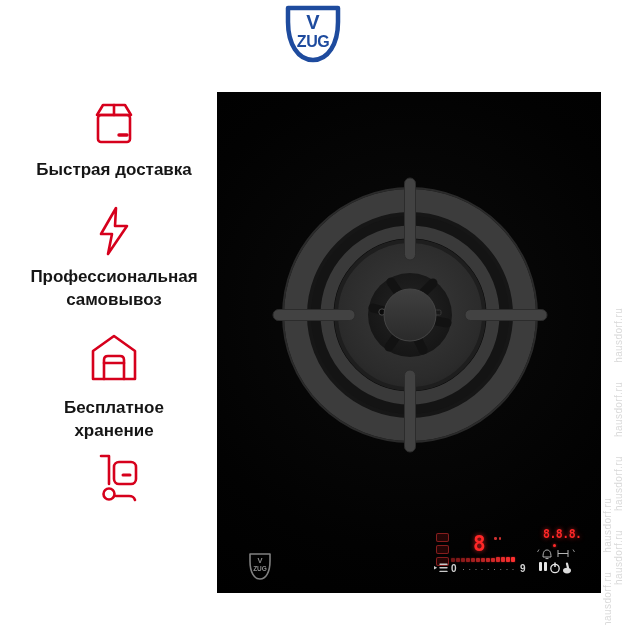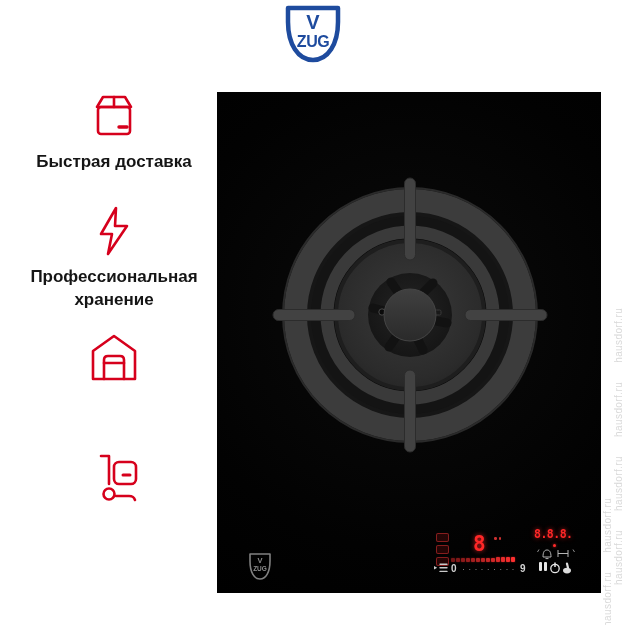--- a/index.html
+++ b/index.html
@@ -6,37 +6,37 @@
   body{width:625px;height:625px;position:relative;overflow:hidden;
        font-family:"Liberation Sans",sans-serif;}
 
   
   .header-logo{position:absolute;left:50%;top:4px;transform:translateX(-50%);width:62px;height:60px;}
 
   
   .feature{position:absolute;left:18px;width:192px;text-align:center;}
   .feature .ic{display:flex;justify-content:center;align-items:center;}
   .feature .lbl{margin:9px auto 0;font-size:17px;font-weight:600;color:#151515;line-height:1.33;}
-  .f1{top:90px;}  .f2{top:205px;} .f3{top:330px;} .f4{top:450px;}
+  .f1{top:98px;}  .f2{top:205px;} .f3{top:330px;} .f4{top:450px;}
   .f3 .lbl{max-width:130px;} .f4 .lbl{max-width:150px;}
   .ficon{stroke:#d6001c;fill:none;stroke-width:2.6;stroke-linecap:round;stroke-linejoin:round;}
 
   
   .photo{position:absolute;left:217px;top:92px;width:384px;height:501px;
          background:radial-gradient(circle at 50% 44%, #0b0b0b 0%, #020202 70%, #000 100%);}
   .photo svg.burner{position:absolute;left:0;top:0;}
 
   
   .panel-el{position:absolute;}
   .seg{font-family:"DejaVu Sans Mono",monospace;font-weight:bold;color:#ff2727;
        text-shadow:0 0 5px rgba(255,40,40,.75);}
   .power-digit{left:256px;top:440px;font-size:21px;letter-spacing:-1px;}
   .power-sup{left:277px;top:445px;width:8px;height:3px;display:flex;gap:2px;}
   .power-sup i{width:2.5px;height:2.5px;background:rgba(255,60,60,.8);border-radius:50%;}
-  .timer{left:317px;top:435px;font-size:11.5px;letter-spacing:-.5px;}
+  .timer{left:326px;top:435px;font-size:11.5px;letter-spacing:-.5px;}
   .timer-dot{left:336px;top:452px;width:3px;height:3px;border-radius:50%;background:#ff2a2a;
              box-shadow:0 0 3px rgba(255,40,40,.8);}
   .stack-icons{left:219px;top:441px;display:flex;flex-direction:column;gap:3px;}
   .stack-icons i{width:11px;height:7px;border:1px solid rgba(255,60,60,.45);border-radius:2px;
                  background:rgba(140,15,15,.25);}
   .level-bar{left:234px;top:464px;display:flex;align-items:flex-end;gap:1.5px;height:6px;}
   .scale-num{font-size:10px;font-weight:bold;color:#d2d2d2;}
   .scale-0{left:234px;top:471px;} .scale-9{left:303px;top:471px;}
   .scale-dots{left:245px;top:472px;font-size:9px;color:#8a8a8a;letter-spacing:3.2px;}
   .icon-row{top:456px;} .ctl-row{top:470px;}
@@ -68,31 +68,32 @@
   </div>
   <div class="lbl">Быстрая доставка</div>
 </div>
 
 <div class="feature f2">
   <div class="ic">
     <svg width="40" height="52" viewBox="0 0 40 52" class="ficon">
       <path d="M22,3 L7,29 H18 L14,49 L33,21 H21 Z"></path>
     </svg>
   </div>
-  <div class="lbl">Профессиональная хранение</div>
+  <div class="lbl">Профессиональная самовывоз</div>
 </div>
 
 <div class="feature f3">
   <div class="ic">
     <svg width="54" height="58" viewBox="0 0 54 58" class="ficon">
       <path d="M6,21 L27,6 L48,21 V49 H6 Z"></path>
       <path d="M17,49 V30 Q17,26 21,26 H33 Q37,26 37,30 V49"></path>
       <path d="M17,33 H37"></path>
     </svg>
   </div>
+  <div class="lbl">Бесплатное хранение</div>
 </div>
 
 <div class="feature f4">
   <div class="ic">
     <svg width="50" height="54" viewBox="0 0 50 54" class="ficon">
       <path d="M12,6 H20 V34"></path>
       <circle cx="20" cy="44" r="5.5"></circle>
       <path d="M27,46 H40 C44,46 45,47 46,50"></path>
       <rect x="25" y="12" width="22" height="22" rx="5"></rect>
       <path d="M34,25 H41" stroke-width="3"></path>

